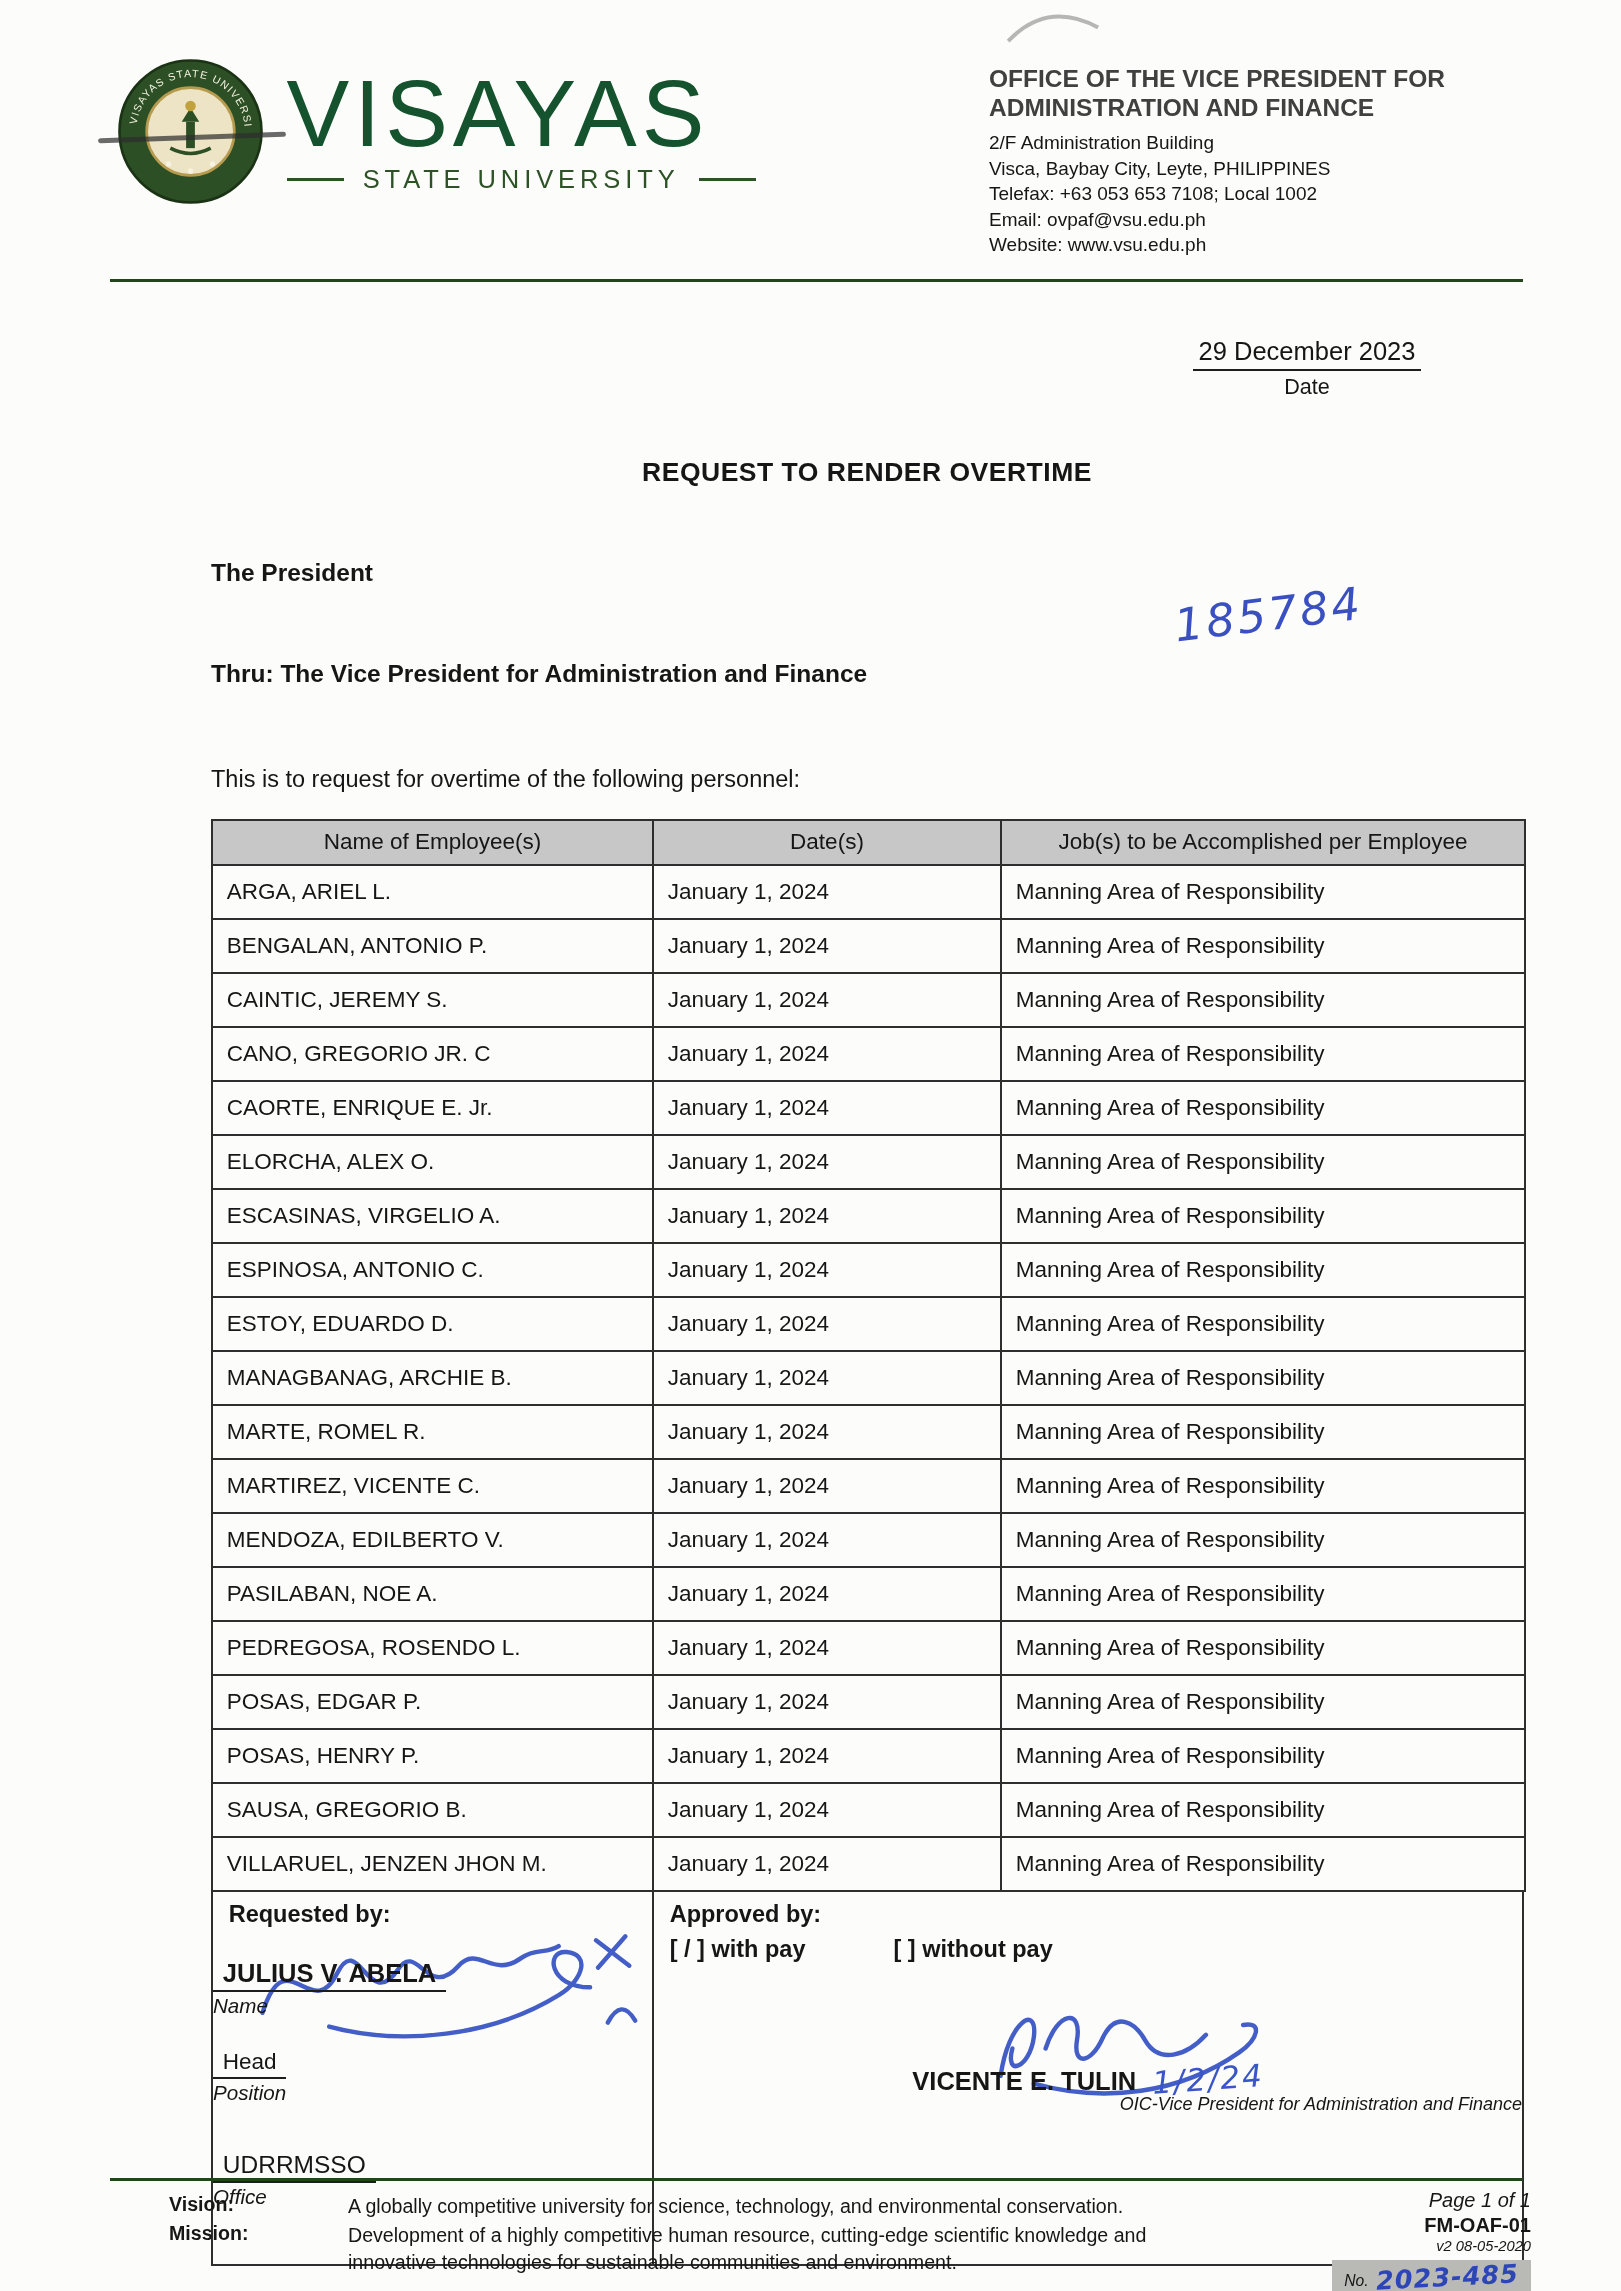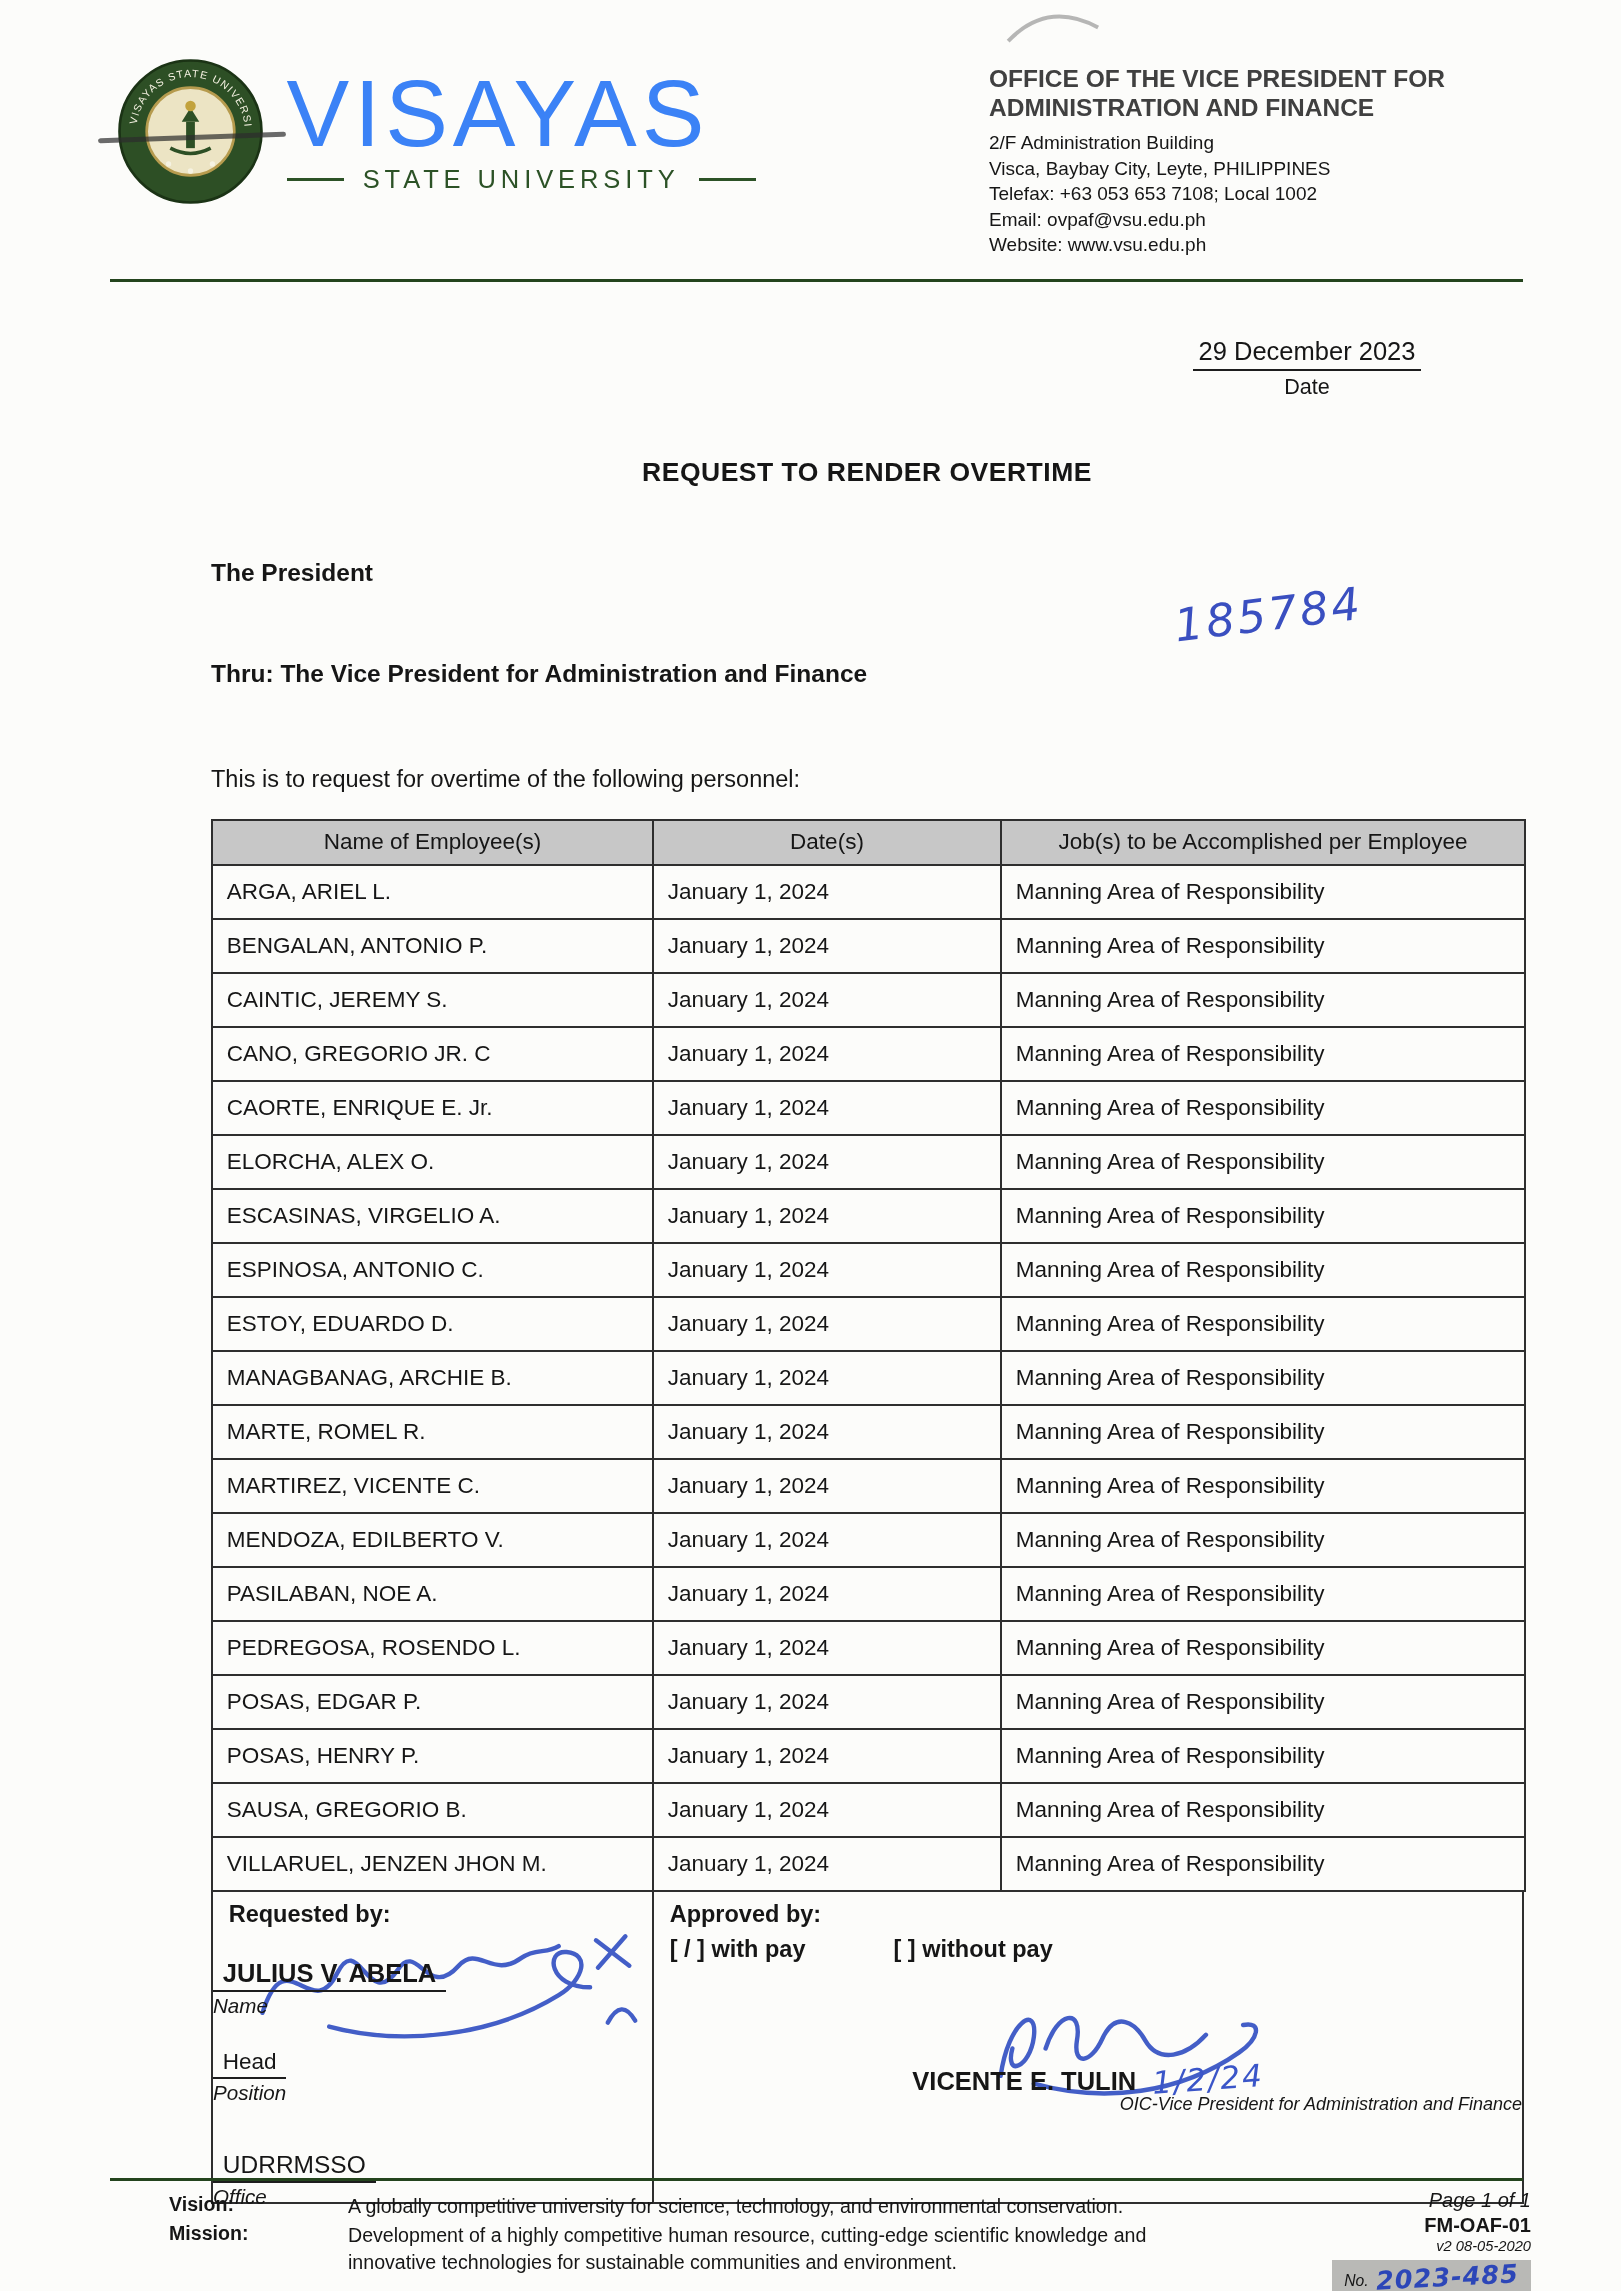--- a/index.html
+++ b/index.html
@@ -10,21 +10,21 @@
     background:#fcfcfa;
     font-family:"Liberation Sans", sans-serif;
     color:#161616;
     overflow:hidden;
   }
   
   .letterhead{display:flex;justify-content:space-between;align-items:flex-start;padding:57px 98px 0 116px;}
   .logo-block{display:flex;align-items:center;gap:21.6px;}
   .seal{width:149px;height:149px;flex:0 0 auto;}
   .wordmark{width:469px;}
-  .wordmark-main{font-size:94px;line-height:.95;letter-spacing:4.9px;color:#3b82f6;font-weight:400;}
+  .wordmark-main{font-size:94px;line-height:.95;letter-spacing:4.9px;color:#14532d;font-weight:400;}
   .wordmark-subrow{display:flex;align-items:center;gap:19px;margin-top:5.9px;color:#2c5226;}
   .wordmark-subrow .rule{flex:1;height:2.9px;background:#2c5226;}
   .wordmark-sub{font-size:25.5px;letter-spacing:4.9px;white-space:nowrap;}
   .office-block{width:534px;padding-top:7.8px;}
   .office-title{font-weight:bold;font-size:24.5px;line-height:1.18;margin-bottom:7.8px;color:#404040;}
   .office-line{font-size:19px;line-height:1.34;}
   .green-rule{margin:21.6px 98px 0 110px;border:none;border-top:3.9px solid #24441d;height:0;}
   
   .date-block{width:294px;margin:55px 167px 0 auto;text-align:center;}
   .date-value{display:inline-block;font-size:25.5px;border-bottom:2.5px solid #1d1d1d;padding:0 5.9px 2.9px;}
@@ -42,21 +42,21 @@
   }
   
   table.roster{margin-left:211px;width:1313px;border-collapse:collapse;table-layout:fixed;font-size:22.5px;}
   table.roster th{
     background:#c7c7c7;border:2px solid #2e2e2e;font-weight:400;
     height:43px;text-align:center;padding:0 5.9px;
   }
   table.roster td{border:2px solid #2e2e2e;height:48px;padding:2px 13.7px;vertical-align:middle;}
   
   .sig-grid{
-    margin-left:211px;width:1313px;height:312px;box-sizing:border-box;
+    margin-left:211px;width:1313px;height:374px;box-sizing:border-box;
     display:grid;grid-template-columns:441px 1fr;
     border:2px solid #2e2e2e;border-top:none;
   }
   .sig-cell{position:relative;box-sizing:border-box;padding:9.8px 15.7px;}
   .sig-cell-left{border-right:2px solid #2e2e2e;}
   .sig-label{font-weight:bold;font-size:23.5px;}
   .pay-row{display:flex;gap:88px;margin-top:7.8px;font-weight:bold;font-size:23.5px;}
   .sig-group{position:absolute;left:0;right:9px;text-align:left;}
   .u-line{display:inline-block;border-bottom:2.5px solid #1d1d1d;padding:0 9.8px 2px;}
   .sig-name{font-weight:bold;font-size:25.5px;}

